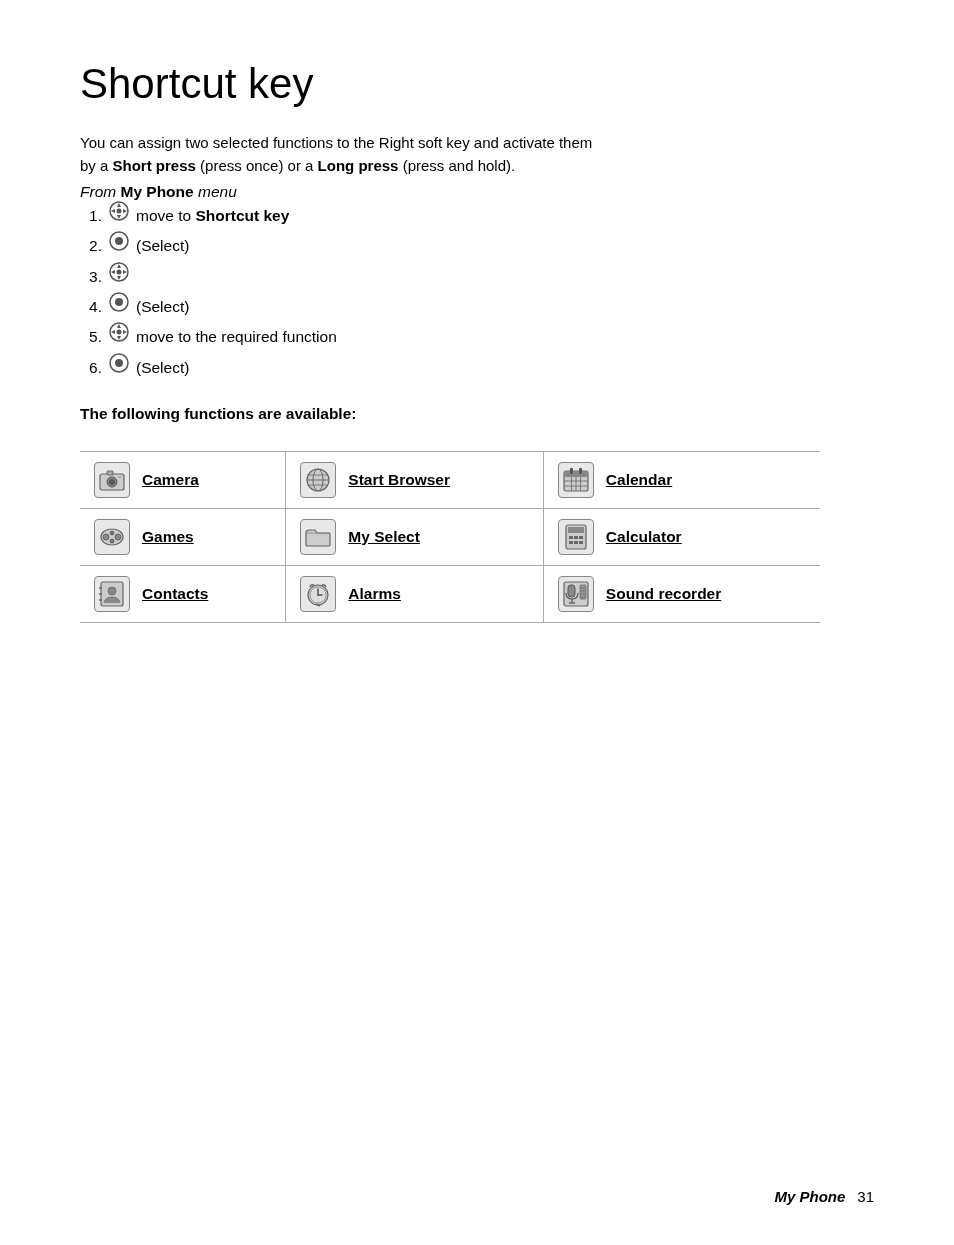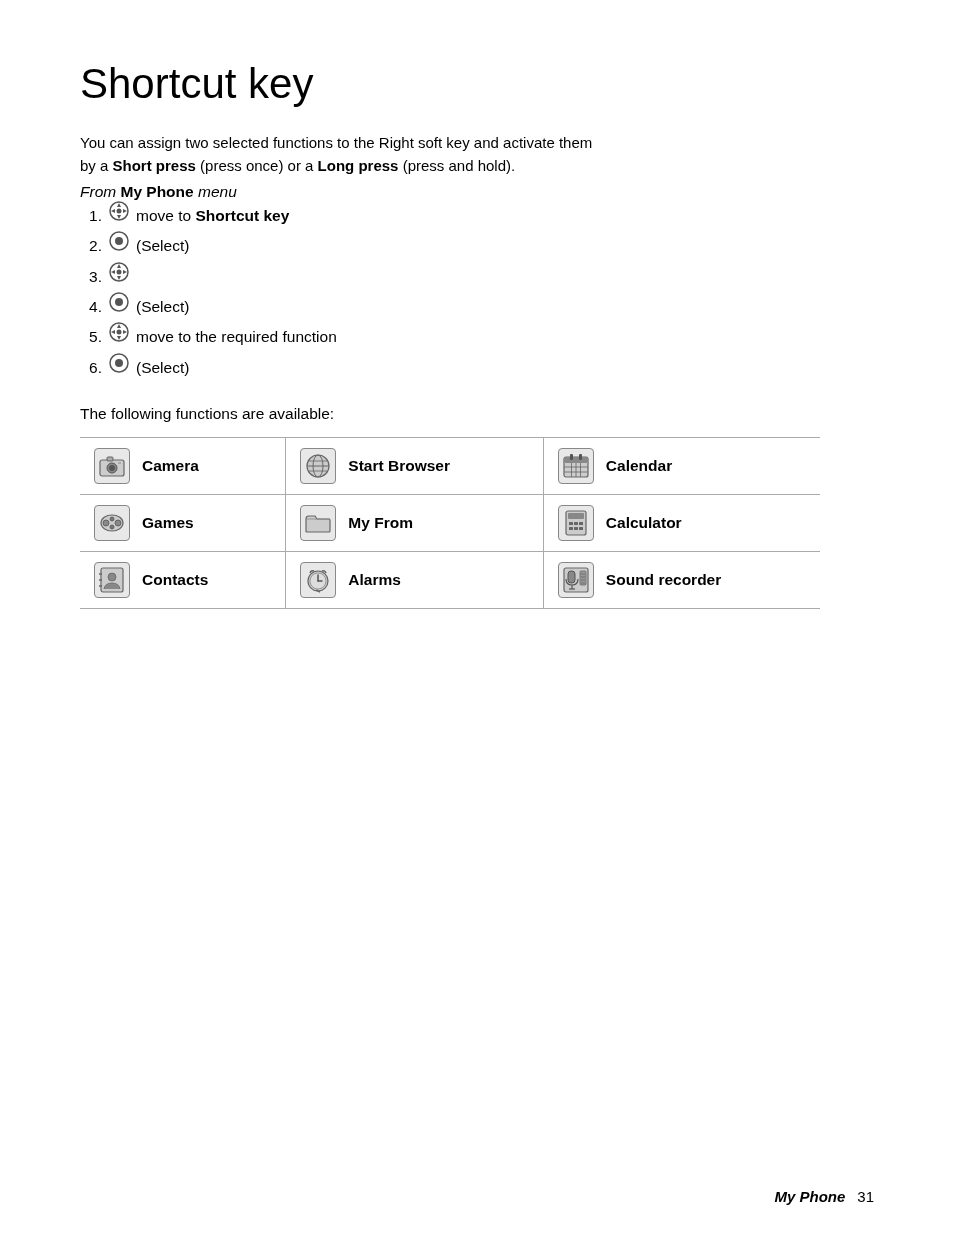--- a/index.html
+++ b/index.html
@@ -60,21 +60,22 @@
       margin-bottom: 2px;
     }
 
     .step-num {
       min-width: 22px;
       text-align: right;
     }
 
     .following-text {
       font-size: 15.5px;
-      margin-bottom: 14px;
+      margin-bottom: 28px;
+      font-weight: bold;
     }
 
     
     .functions-table {
       width: 100%;
       border-collapse: collapse;
       margin-bottom: 30px;
       border-top: 1.5px solid #aaa;
     }
 
@@ -104,20 +105,21 @@
 
     .func-cell {
       display: flex;
       align-items: center;
       gap: 12px;
     }
 
     .func-label {
       font-weight: bold;
       font-size: 15.5px;
+      text-decoration: underline;
     }
 
     .col-separator {
       border-left: 1.5px solid #aaa;
       border-right: 1.5px solid #aaa;
     }
 
     
     .page-footer {
       position: absolute;
@@ -312,21 +314,21 @@
         </td>
         <td class="col-separator">
           <div class="func-cell">
             <div class="func-icon">
 
               <svg width="28" height="28" viewBox="0 0 28 28">
                 <path d="M2 10 Q2 7 5 7 L11 7 L13 10 L25 10 Q26 10 26 11 L26 22 Q26 23 25 23 L3 23 Q2 23 2 22 Z" fill="#ccc" stroke="#666" stroke-width="1.2"></path>
                 <path d="M2 10 L26 10" stroke="#888" stroke-width="0.8"></path>
               </svg>
             </div>
-            <span class="func-label">My From</span>
+            <span class="func-label">My Select</span>
           </div>
         </td>
         <td>
           <div class="func-cell">
             <div class="func-icon">
 
               <svg width="28" height="28" viewBox="0 0 28 28">
                 <rect x="4" y="2" width="20" height="24" rx="2" fill="#ccc" stroke="#666" stroke-width="1.2"></rect>
                 <rect x="6" y="4" width="16" height="6" rx="1" fill="#888"></rect>
                 <rect x="7" y="13" width="4" height="3" rx="0.5" fill="#666"></rect>

